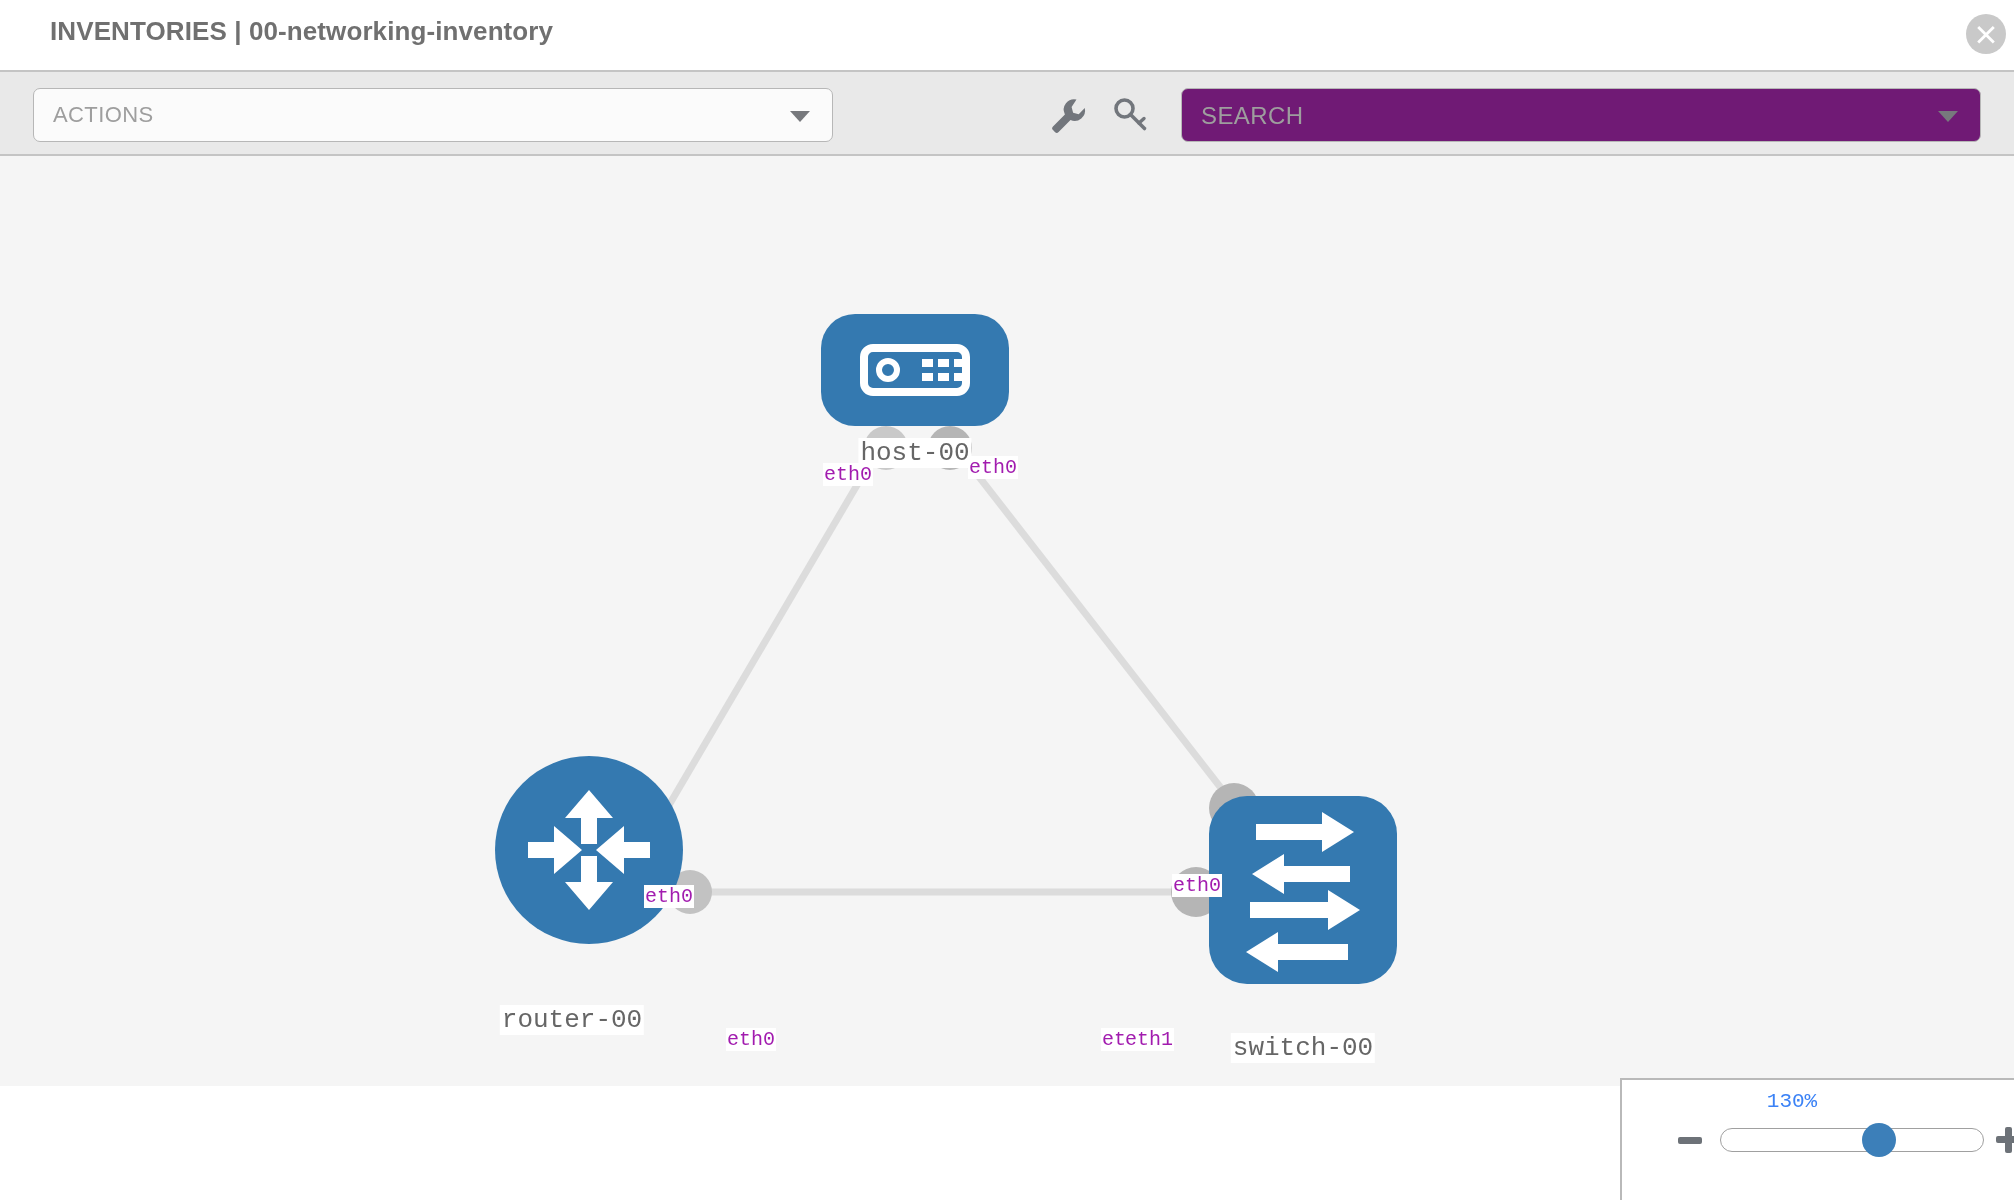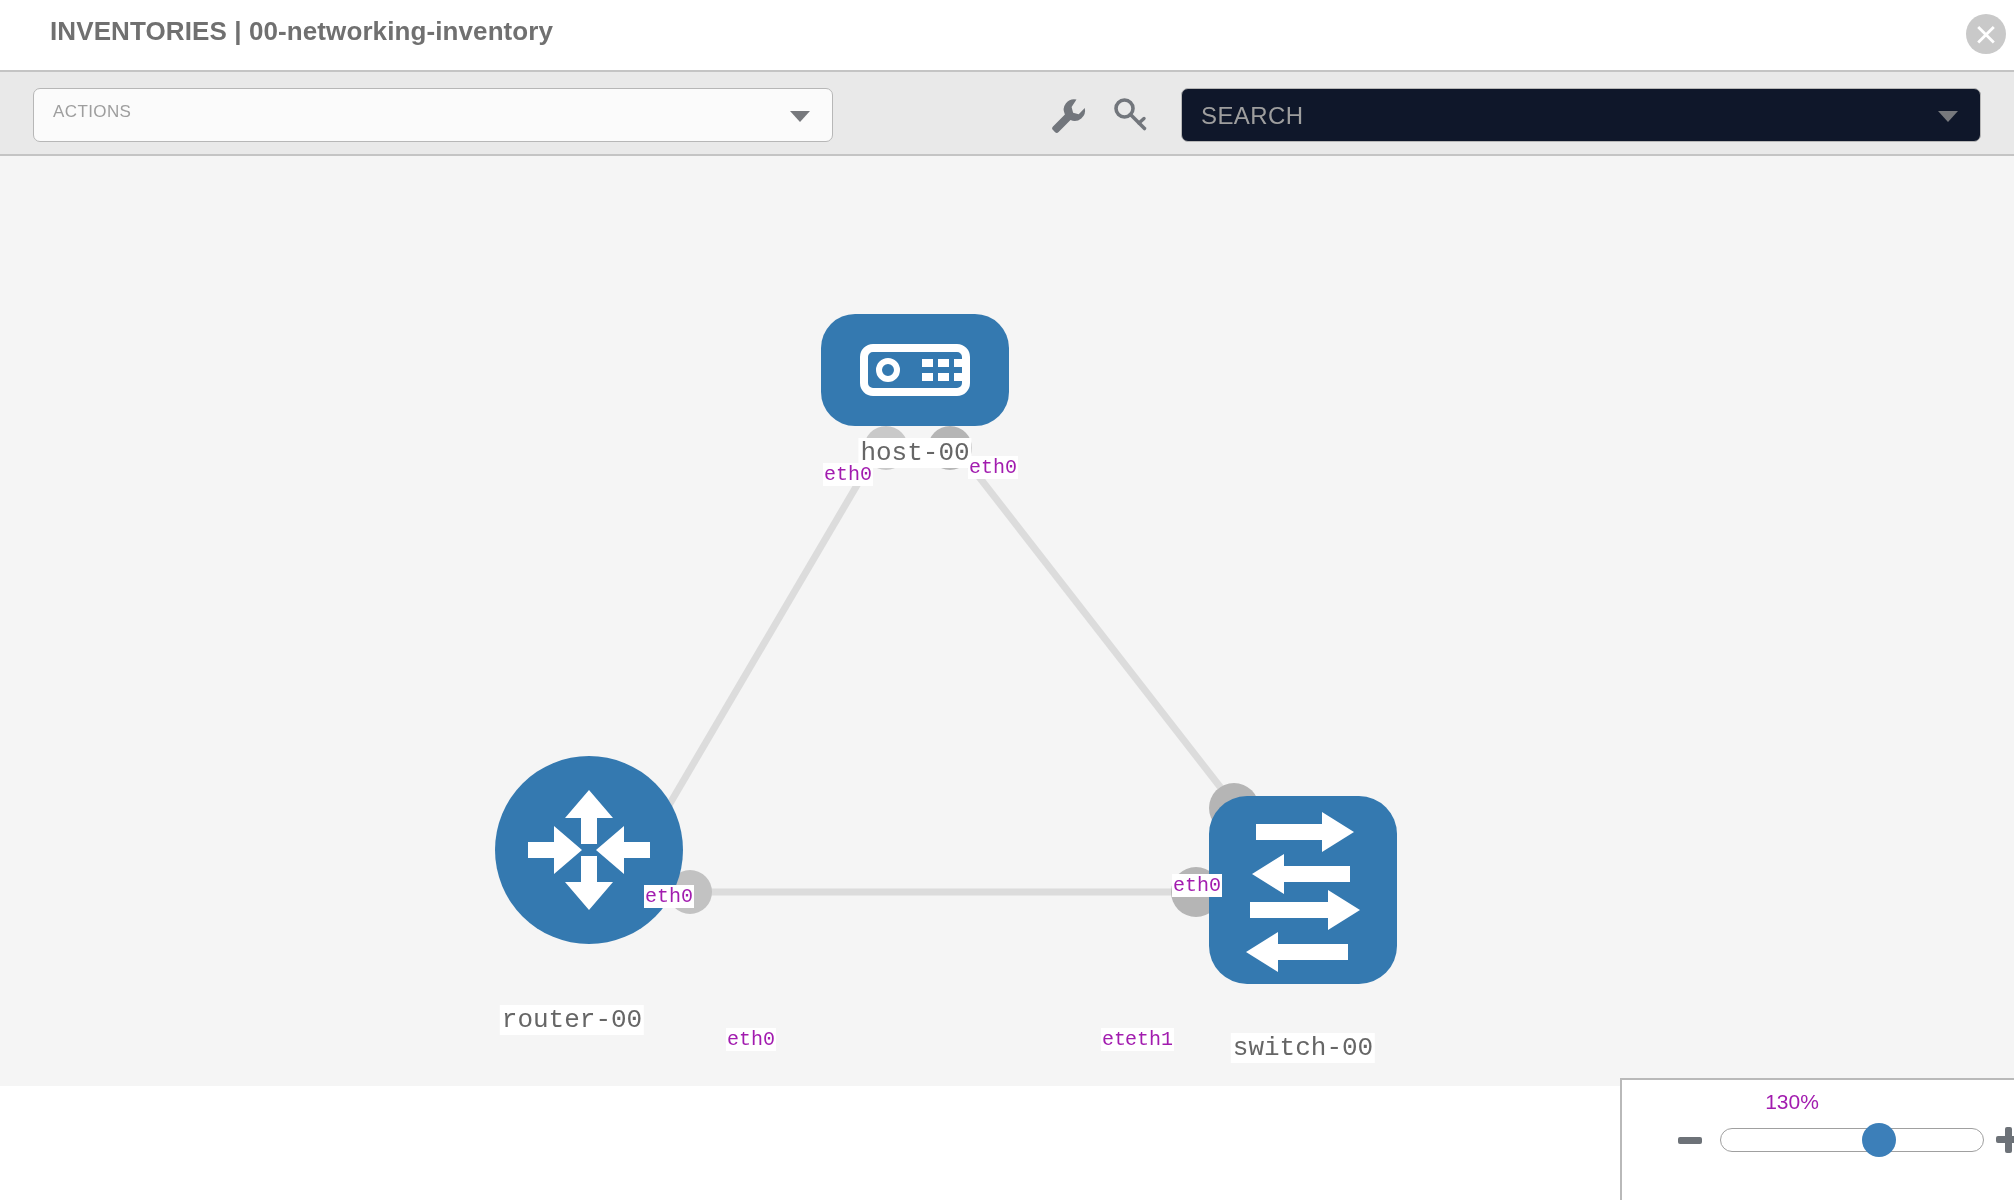--- a/index.html
+++ b/index.html
@@ -65,21 +65,21 @@
     height: 54px;
     background: #fbfbfb;
     border: 1.5px solid #b7b7b7;
     border-radius: 7px;
     box-sizing: border-box;
   }
   .actions-select .sel-label {
     position: absolute;
     left: 19px;
     top: 13px;
-    font-size: 17px;
+    font-size: 22px;
     color: #9e9e9e;
     letter-spacing: 0.4px;
   }
   .caret {
     position: absolute;
     right: 22px;
     top: 50%;
     margin-top: -4px;
     width: 0; height: 0;
     border-left: 10px solid transparent;
@@ -95,21 +95,21 @@
   }
   .tool-icon.wrench { left: 1046px; }
   .tool-icon.key    { left: 1110px; }
 
   .search-box {
     position: absolute;
     left: 1181px;
     top: 16px;
     width: 800px;
     height: 54px;
-    background: #0f172a;
+    background: #701a75;
     border: 1.5px solid #b7b7b7;
     border-radius: 7px;
     box-sizing: border-box;
   }
   .search-box .sel-label {
     position: absolute;
     left: 19px;
     top: 13px;
     font-size: 24px;
     color: #9e9e9e;
@@ -163,21 +163,22 @@
     border-left: 2px solid #b9b9b9;
     box-sizing: border-box;
   }
   .zoom-pct {
     position: absolute;
     top: 10px;
     left: 0;
     width: 340px;
     text-align: center;
     font-size: 21px;
-    color: #a21caf;
+    color: #3b82f6;
+    font-family: Liberation Mono, monospace;
   }
   .zoom-minus {
     position: absolute;
     left: 56px;
     top: 57px;
     width: 24px;
     height: 7px;
     border-radius: 2px;
     background: #6d7278;
     cursor: pointer;

